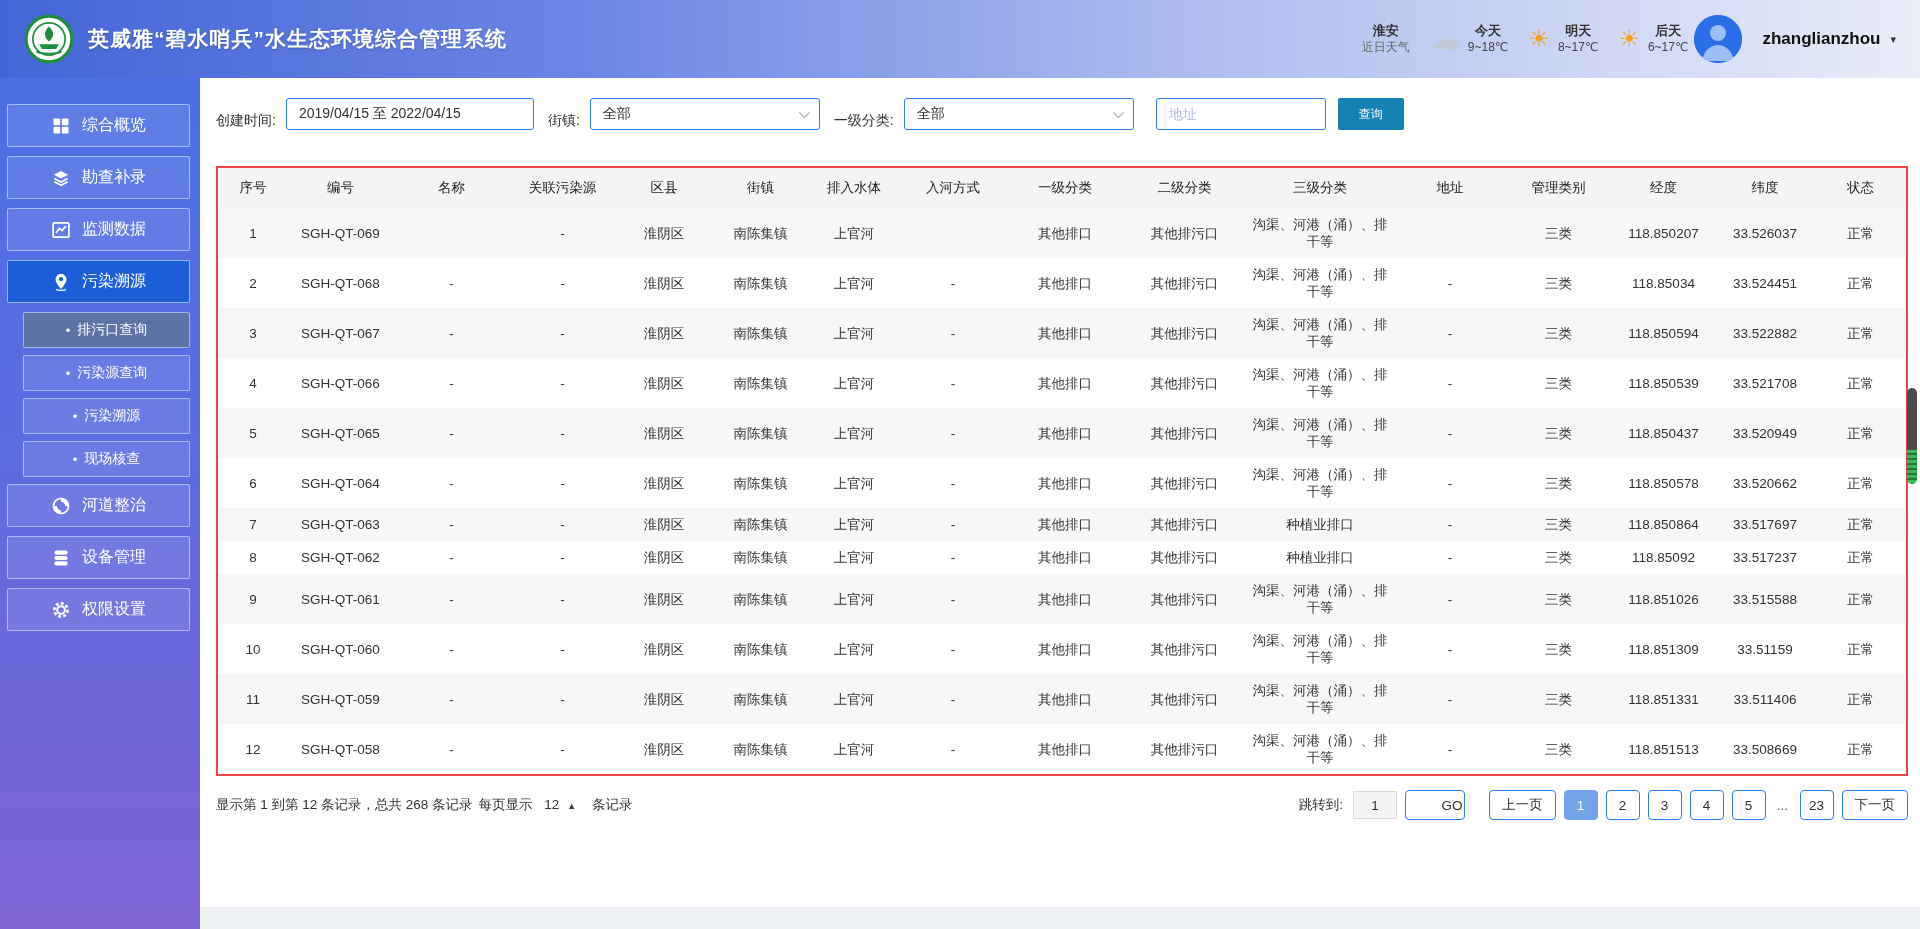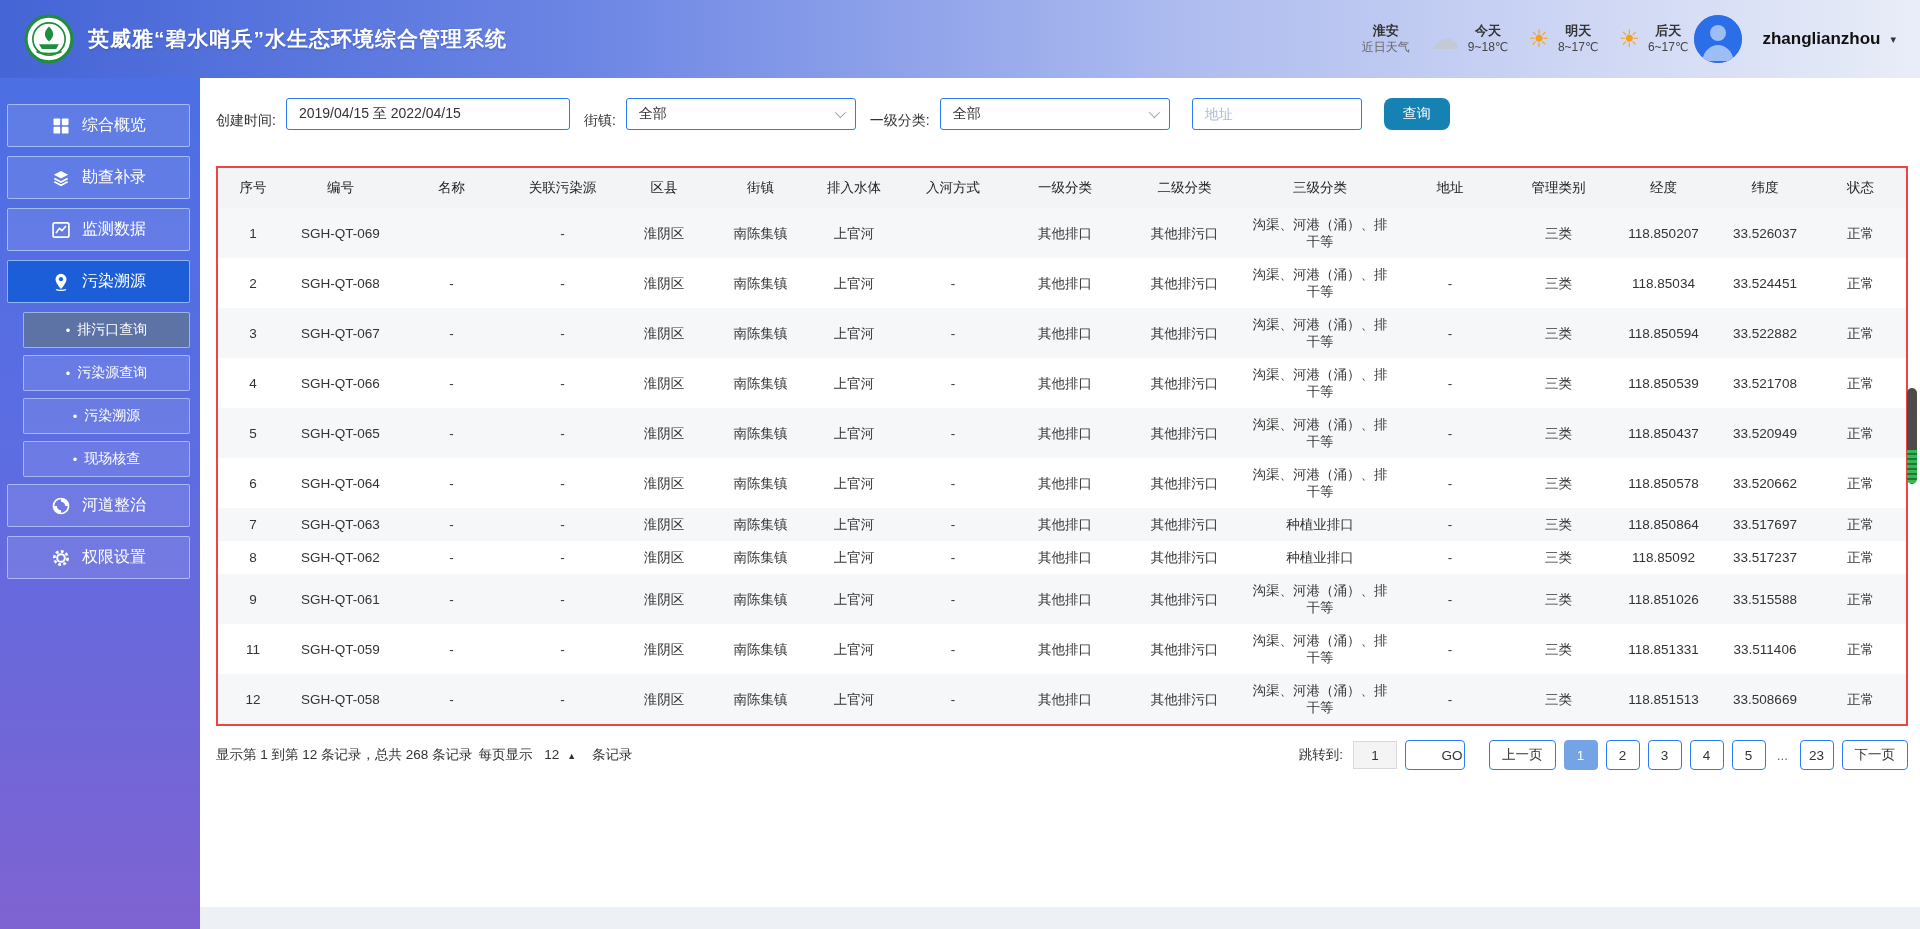--- a/index.html
+++ b/index.html
@@ -43,30 +43,30 @@
   .s-item.active { background:#5d72a5; }
   .bullet { font-size:13px; }
 
   .main { flex:1; position:relative; padding:0 16px; background:#fff; }
 
   
   .filterbar { display:flex; align-items:flex-end; padding-top:20px; font-size:14px; color:#333; }
   .f-label { margin-right:10px; white-space:nowrap; }
   .f-input { height:32px; border:1px solid #2b7cf0; border-radius:3px; background:#fff;
     display:flex; align-items:center; padding:0 12px; margin-right:14px; font-size:14px; color:#333; }
-  .date-input { width:284px; }
+  .date-input { width:248px; }
   .select { width:230px; justify-content:space-between; cursor:pointer; }
   .chev { width:8px; height:8px; border-right:1.6px solid #9aa2ad; border-bottom:1.6px solid #9aa2ad;
     transform:rotate(45deg) translateY(-2px); }
   .addr-input { width:170px; margin-left:8px; border:1px solid #2b7cf0; border-radius:3px;
     height:32px; padding:0 12px; font-size:14px; color:#333; outline:none;
     font-family:"Liberation Sans","DejaVu Sans",sans-serif; }
   .addr-input::placeholder { color:#aebbdf; }
-  .query-btn { margin-left:22px; width:66px; height:32px; background:#1681b3; color:#fff;
-    border:none; border-radius:8px; font-size:14px; cursor:pointer;
+  .query-btn { margin-left:12px; width:66px; height:32px; background:#1681b3; color:#fff;
+    border:none; border-radius:2px; font-size:12px; cursor:pointer;
     font-family:"Liberation Sans","DejaVu Sans",sans-serif; }
 
   
   .table-wrap { margin-top:36px; border:2px solid #ef4444; }
   table { width:100%; border-collapse:collapse; table-layout:fixed; }
   th { height:40px; background:#f3f4f6; font-weight:normal; font-size:13.5px; color:#222; }
   td { text-align:center; font-size:13.5px; color:#333; padding:8px 4px; line-height:17px;
     word-break:break-all; }
   tbody tr:nth-of-type(odd) td { background:#f6f7f8; }
   tbody tr:nth-of-type(even) td { background:#ffffff; }
@@ -206,20 +206,28 @@
         <span>现场核查</span>
       </div>
     </div>
     <div class="m-item">
       <svg viewBox="0 0 24 24">
           <circle cx="12" cy="12" r="9" fill="none" stroke="#fff" stroke-width="2"></circle>
           <path d="M12 3a9 9 0 0 1 9 9h-4a5 5 0 0 0-5-5z" fill="#fff"></path>
           <path d="M12 21a9 9 0 0 1-9-9h4a5 5 0 0 0 5 5z" fill="#fff"></path>
         </svg>
       <span>河道整治</span>
+    </div>
+    <div class="m-item">
+      <svg viewBox="0 0 24 24">
+          <rect x="4" y="3" width="16" height="5" rx="2.5" fill="#fff"></rect>
+          <rect x="4" y="9.5" width="16" height="5" rx="2.5" fill="#fff"></rect>
+          <rect x="4" y="16" width="16" height="5" rx="2.5" fill="#fff"></rect>
+        </svg>
+      <span>设备管理</span>
     </div>
     <div class="m-item">
       <svg viewBox="0 0 24 24">
           <circle cx="12" cy="12" r="8" fill="none" stroke="#fff" stroke-width="3.2" stroke-dasharray="3.5 2.7"></circle>
           <circle cx="12" cy="12" r="4.6" fill="none" stroke="#fff" stroke-width="2.4"></circle>
         </svg>
       <span>权限设置</span>
     </div>
   </nav>
 
@@ -451,20 +459,38 @@
               <td>其他排口</td>
               <td>其他排污口</td>
               <td>沟渠、河港（涌）、排干等</td>
               <td>-</td>
               <td>三类</td>
               <td>118.851026</td>
               <td>33.515588</td>
               <td>正常</td>
             </tr>
 
+            <tr>
+              <td>10</td>
+              <td>SGH-QT-060</td>
+              <td>-</td>
+              <td>-</td>
+              <td>淮阴区</td>
+              <td>南陈集镇</td>
+              <td>上官河</td>
+              <td>-</td>
+              <td>其他排口</td>
+              <td>其他排污口</td>
+              <td>沟渠、河港（涌）、排干等</td>
+              <td>-</td>
+              <td>三类</td>
+              <td>118.851309</td>
+              <td>33.51159</td>
+              <td>正常</td>
+            </tr>
 
             <tr>
               <td>11</td>
               <td>SGH-QT-059</td>
               <td>-</td>
               <td>-</td>
               <td>淮阴区</td>
               <td>南陈集镇</td>
               <td>上官河</td>
               <td>-</td>

